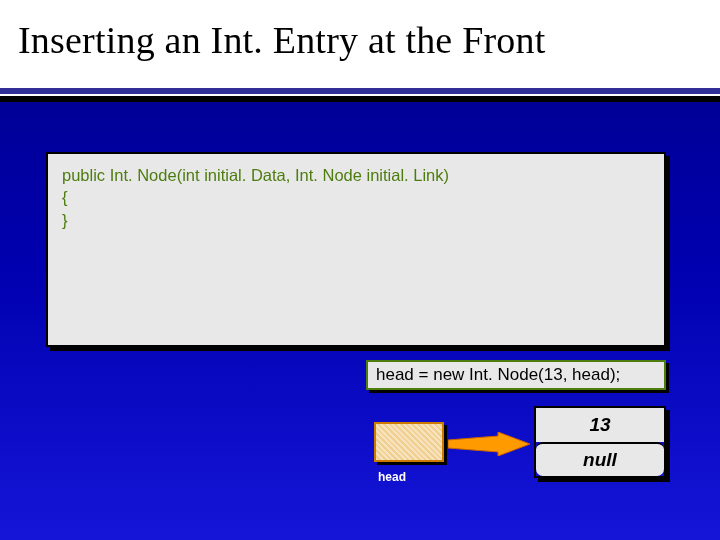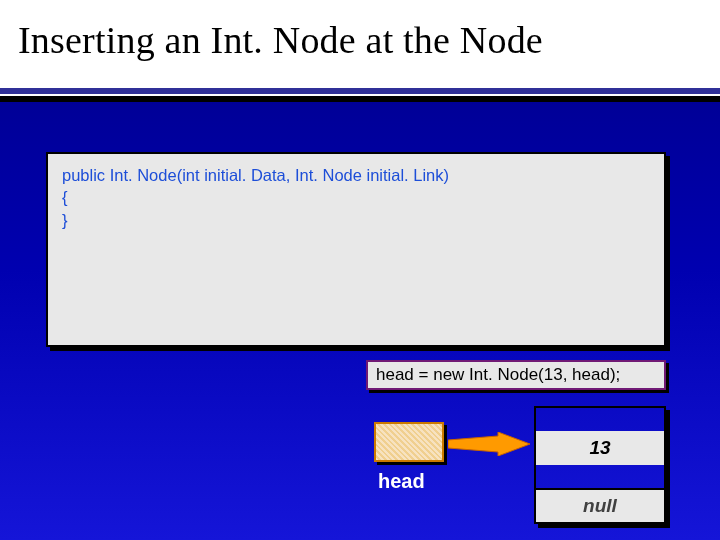--- a/index.html
+++ b/index.html
@@ -31,33 +31,33 @@
     left: 46px;
     top: 152px;
     width: 620px;
     height: 195px;
     background: #e8e8e8;
     border: 2px solid #000;
     box-shadow: 4px 4px 0 #000;
     padding: 10px 12px 10px 14px;
     font-family: Arial, Helvetica, sans-serif;
     font-size: 16.5px;
-    color: #1d4ed8;
+    color: #4d7c0f;
     line-height: 1.35;
   }
   .code-box .ind { padding-left: 26px; display: block; }
 
   .stmt-box {
     position: absolute;
     left: 366px;
     top: 360px;
     width: 300px;
     height: 30px;
     background: #e8e8e8;
-    border: 2px solid #701a75;
+    border: 2px solid #4d7c0f;
     box-shadow: 3px 3px 0 #000;
     font-family: Arial, Helvetica, sans-serif;
     font-size: 17px;
     color: #000;
     display: flex;
     align-items: center;
     padding-left: 8px;
   }
 
   .head-ptr {
@@ -68,21 +68,21 @@
     height: 40px;
     background: repeating-linear-gradient(45deg, #f7e2c0 0, #f7e2c0 2px, #f0cf8f 2px, #f0cf8f 4px);
     border: 2px solid #cc7a00;
     box-shadow: 3px 3px 0 #000;
   }
   .head-label {
     position: absolute;
     left: 378px;
     top: 470px;
     font-family: Arial, Helvetica, sans-serif;
-    font-size: 20px;
+    font-size: 12px;
     font-weight: bold;
     color: #fff;
   }
 
   .arrow {
     position: absolute;
     left: 448px;
     top: 432px;
     width: 82px;
     height: 24px;
@@ -99,31 +99,30 @@
     font-family: Arial, Helvetica, sans-serif;
     font-weight: bold;
     font-style: italic;
   }
   .node-cell {
     height: 34px;
     background: #e8e8e8;
     display: flex;
     align-items: center;
     justify-content: center;
-    margin-top: 23px;
   }
   .node-cell + .node-cell { border-top: 2px solid #000; }
   .node-cell.data { font-size: 19px; color: #000; }
-  .node-cell.link { font-size: 19px; color: #404040; }
+  .node-cell.link { font-size: 19px; color: #000000; border-radius: 7px; }
 </style>
 </head>
 <body>
 
 <div class="title-area">
-  <h1>Inserting an Int. Node at the Node</h1>
+  <h1>Inserting an Int. Entry at the Front</h1>
 </div>
 <div class="rule-stack">
   <div class="rule1"></div>
   <div class="rule2"></div>
   <div class="rule3"></div>
 </div>
 
 <div class="code-box">
   <span>public Int. Node(int initial. Data, Int. Node initial. Link)</span><br>
   <span>{</span><br>

